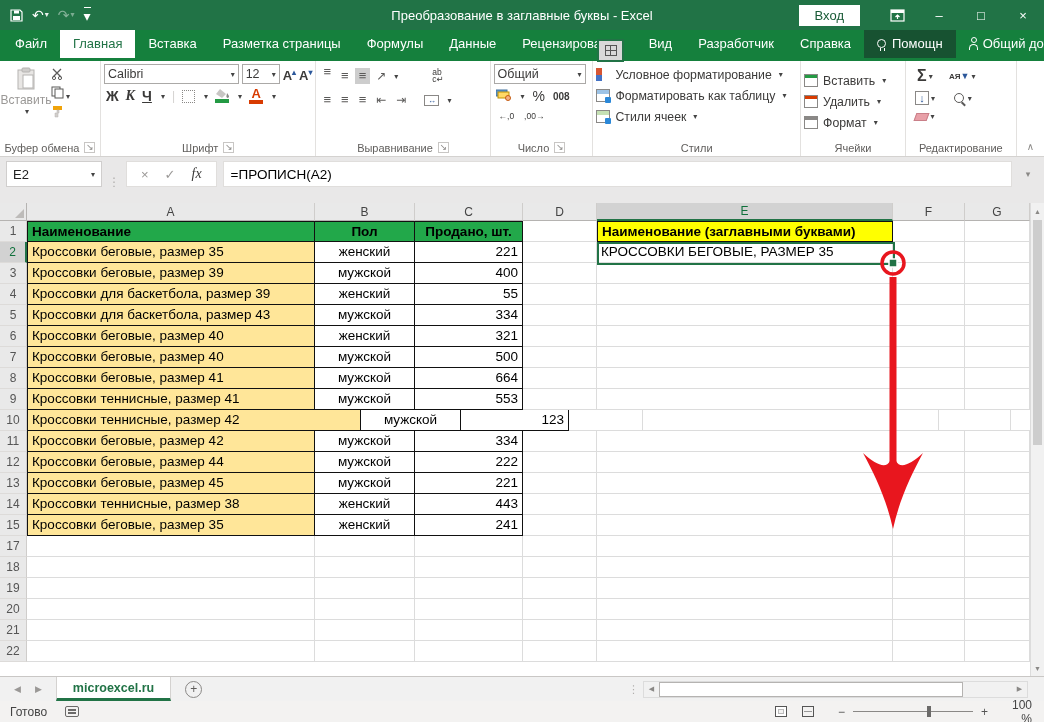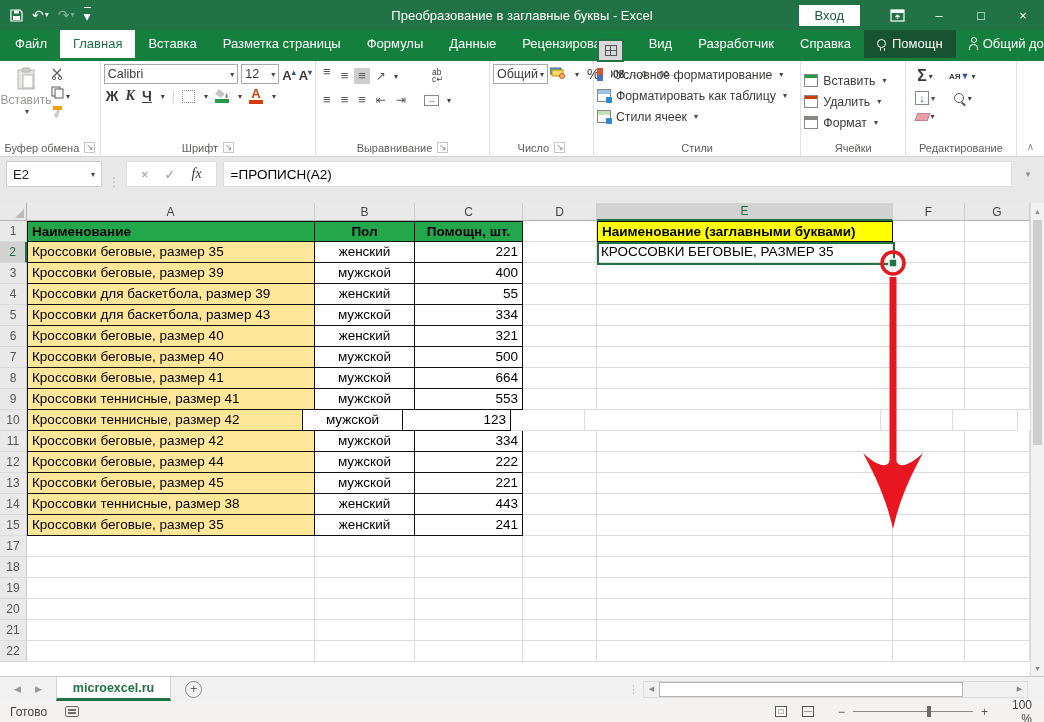--- a/index.html
+++ b/index.html
@@ -317,21 +317,21 @@
           <span class="dd">▾</span>
       </div>
     </div>
     <div class="glabel">
         <span>Выравнивание</span>
         <span class="launch">↘</span>
       </div>
   </div>
 
   <div class="group" style="width:104px">
-    <div class="gbody" style="flex-direction:row">
+    <div class="gbody" style="flex-direction:column">
       <div class="combo" style="width:92px;margin-bottom:2px">
           <span class="val">Общий</span>
           <span class="dd">▾</span>
         </div>
       <div class="numrow">
         <span><svg width="15" height="12" viewBox="0 0 15 12">
               <rect x="0" y="1" width="11" height="6" fill="#5b9bd5" stroke="#41719c"></rect>
               <rect x="2" y="3" width="11" height="6" fill="#ffd966" stroke="#bf9000"></rect>
               <circle cx="12" cy="9" r="2.5" fill="#f4b183" stroke="#c55a11"></circle>
             </svg></span>
@@ -457,21 +457,21 @@
       <div class="colhdr" style="width: 74px;">D</div>
       <div class="colhdr selhdr" style="width: 296px;">E</div>
       <div class="colhdr" style="width: 72px;">F</div>
       <div class="colhdr" style="width: 65px;">G</div>
     </div>
   <div>
       <div class="grow">
         <div class="rowhdr">1</div>
         <div class="cell hgreen bl bt" style="width: 288px;">Наименование</div>
         <div class="cell hgreen bt ctr" style="width: 100px;">Пол</div>
-        <div class="cell hgreen bt ctr" style="width: 108px;">Помощн, шт.</div>
+        <div class="cell hgreen bt ctr" style="width: 108px;">Продано, шт.</div>
         <div class="cell" style="width: 74px;"></div>
         <div class="cell e1 bl bt" style="width: 296px;">Наименование (заглавными буквами)</div>
         <div class="cell" style="width: 72px;"></div>
         <div class="cell" style="width: 65px;"></div>
       </div>
       <div class="grow">
         <div class="rowhdr selrow">2</div>
         <div class="cell tan bl" style="width: 288px;">Кроссовки беговые, размер 35</div>
         <div class="cell tbl ctr" style="width: 100px;">женский</div>
         <div class="cell tbl rt" style="width: 108px;">221</div>
@@ -545,21 +545,21 @@
         <div class="cell tan bl" style="width: 288px;">Кроссовки теннисные, размер 41</div>
         <div class="cell tbl ctr" style="width: 100px;">мужской</div>
         <div class="cell tbl rt" style="width: 108px;">553</div>
         <div class="cell" style="width: 74px;"></div>
         <div class="cell" style="width: 296px;"></div>
         <div class="cell" style="width: 72px;"></div>
         <div class="cell" style="width: 65px;"></div>
       </div>
       <div class="grow">
         <div class="rowhdr">10</div>
-        <div class="cell tan bl" style="width: 276px;">Кроссовки теннисные, размер 42</div>
+        <div class="cell tan bl" style="width: 334px;">Кроссовки теннисные, размер 42</div>
         <div class="cell tbl ctr" style="width: 100px;">мужской</div>
         <div class="cell tbl rt" style="width: 108px;">123</div>
         <div class="cell" style="width: 74px;"></div>
         <div class="cell" style="width: 296px;"></div>
         <div class="cell" style="width: 72px;"></div>
         <div class="cell" style="width: 65px;"></div>
       </div>
       <div class="grow">
         <div class="rowhdr">11</div>
         <div class="cell tan bl" style="width: 288px;">Кроссовки беговые, размер 42</div>

